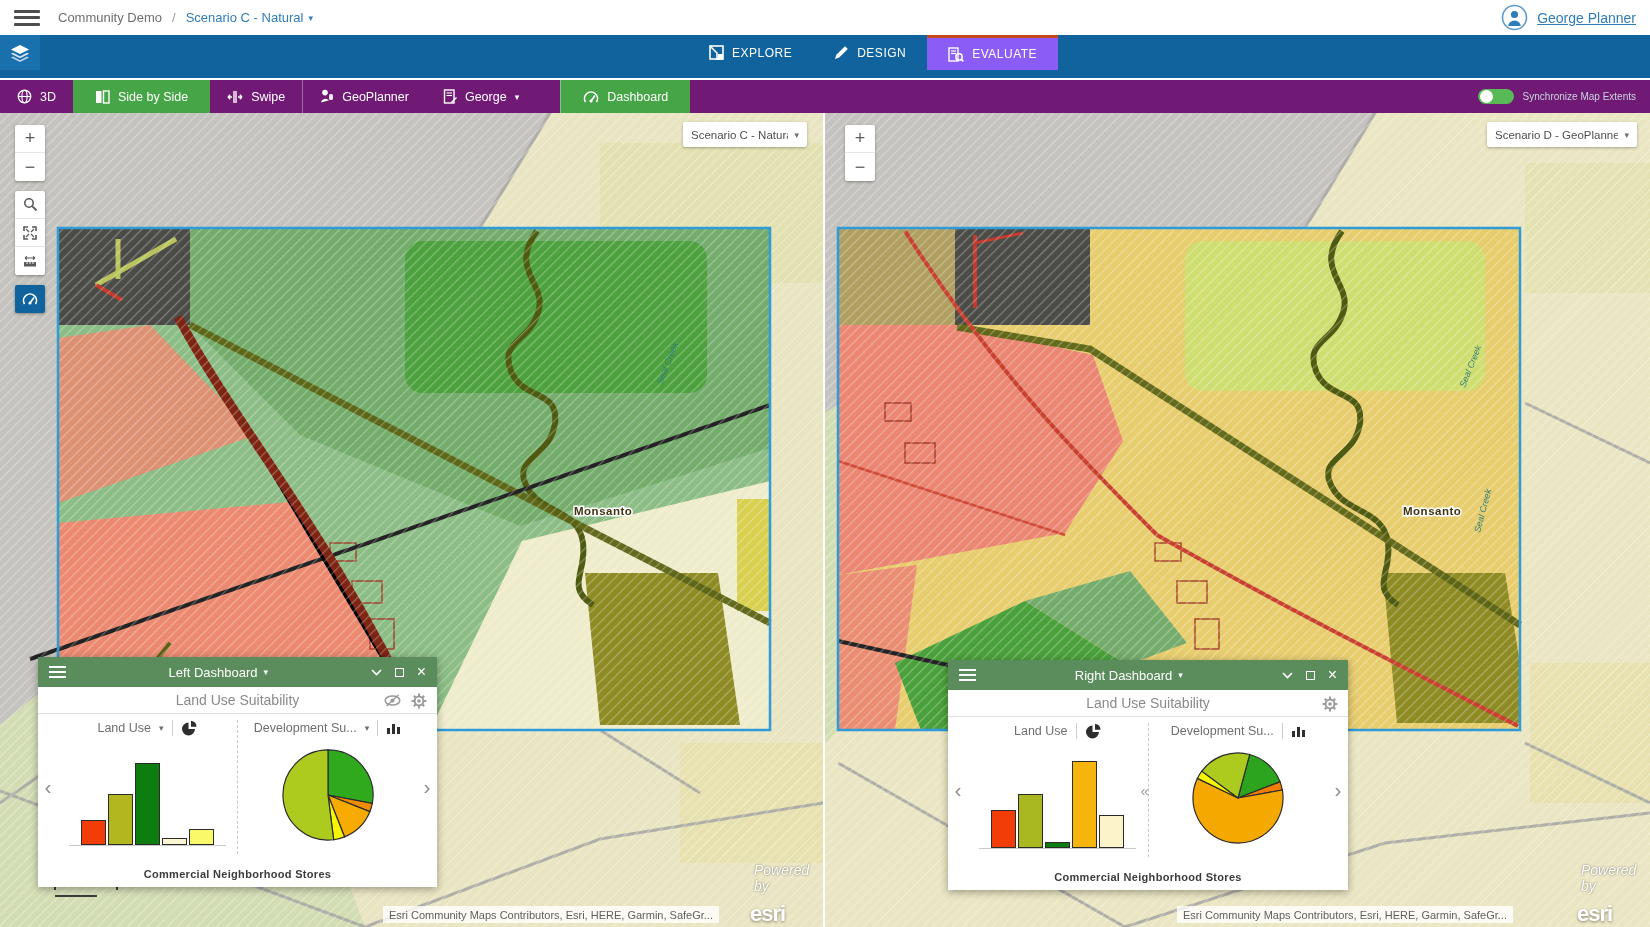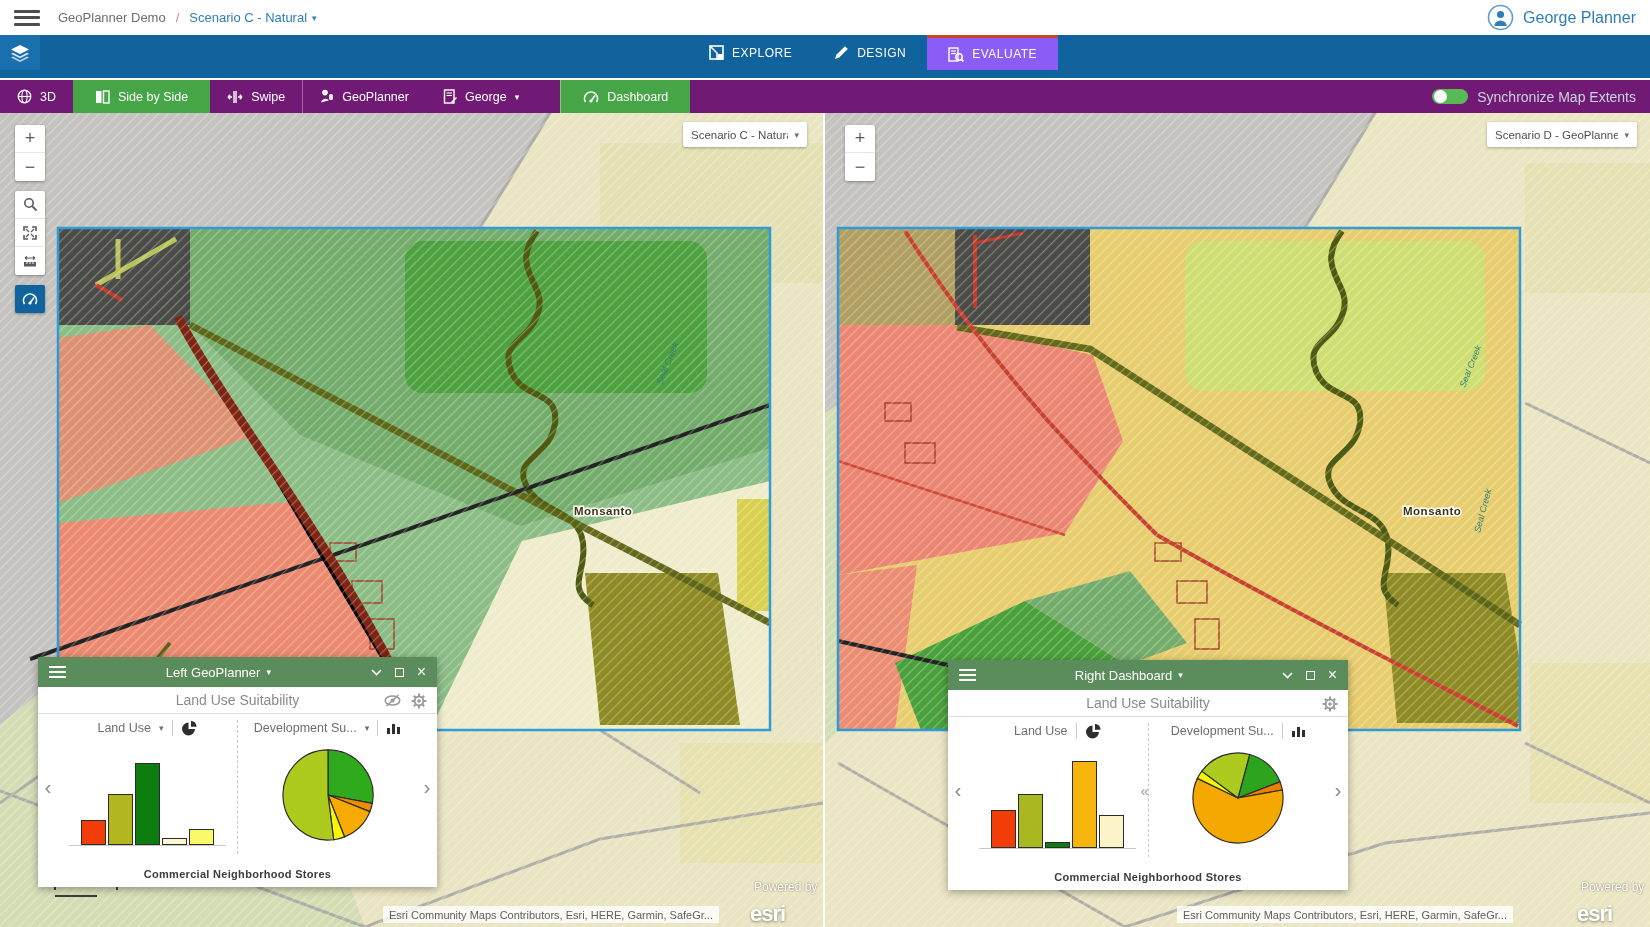--- a/index.html
+++ b/index.html
@@ -8,38 +8,38 @@
 
   
   .topbar { position:absolute; top:0; left:0; width:100%; height:35px; background:#fff; display:flex; align-items:center; padding:0 14px; z-index:10;}
   .hamburger { width:26px; height:16px; display:flex; flex-direction:column; justify-content:space-between; cursor:pointer; margin-right:18px;}
   .hamburger span { height:3px; background:#4d4d4d; border-radius:1px; }
   .breadcrumb { display:flex; align-items:center; gap:10px; font-size:13px; }
   .bc-app { color:#6e6e6e; }
   .bc-sep { color:#9a9a9a; }
   .bc-scenario { color:#2f7db8; display:flex; align-items:center; gap:5px; cursor:pointer; }
   .caret { font-size:9px; }
-  .user { margin-left:auto; display:flex; align-items:center; gap:9px; color:#2f7db8; font-size:16px; cursor:pointer; }
+  .user { margin-left:auto; display:flex; align-items:center; gap:9px; color:#2f7db8; font-size:14px; cursor:pointer;text-decoration:underline; }
 
   
   .nav2 { position:absolute; top:35px; left:0; width:100%; height:43px; background:#11639d; z-index:10;}
   .layers-tile { position:absolute; left:0; top:0; width:40px; height:35px; background:#1a70ad; display:flex; align-items:center; justify-content:center; cursor:pointer;}
   .tabs { position:absolute; left:688px; top:0; height:35px; display:flex; }
   .tab { display:flex; align-items:center; gap:8px; padding:0 21px; color:#fff; font-size:12px; letter-spacing:.5px; cursor:pointer; }
   .tab.active { background:#8b5cf6; border-top:3px solid #c8491d; }
 
   
   .nav3 { position:absolute; top:80px; left:0; width:100%; height:33px; background:#701a75; display:flex; align-items:stretch; z-index:10;}
   .tb { display:flex; align-items:center; gap:8px; padding:0 17px; color:#fff; font-size:12.5px; cursor:pointer; border:none; background:transparent; font-family:inherit;}
   .tb.green { background:#46a546; padding:12px 22px; }
   .tb.sep { border-left:1px solid rgba(255,255,255,.35); }
   .sync { margin-left:auto; display:flex; align-items:center; gap:9px; padding-right:14px; }
   .toggle { width:36px; height:15px; border-radius:8px; background:#58b957; position:relative; cursor:pointer; }
   .toggle .knob { position:absolute; left:2px; top:1px; width:13px; height:13px; border-radius:50%; background:#fff; }
-  .sync-label { color:#c9d4dd; font-size:14px; }
+  .sync-label { color:#c9d4dd; font-size:10px; }
 
   
   .map { position:absolute; top:103px; height:824px; overflow:hidden; background:#e9e4c1; }
   .map.leftmap { left:0; width:823px; }
   .map.rightmap { left:825px; width:825px; }
   .mapsvg { position:absolute; inset:0; width:100%; height:100%; }
   .maplabel { font-size:11.5px; font-weight:bold; fill:#3f3410; letter-spacing:.5px; stroke:#ffffff; stroke-width:3px; paint-order:stroke; }
   .creeklabel { font-size:9px; fill:#2e7d72; font-style:italic; }
 
   
@@ -47,21 +47,21 @@
   .ctrl { height:28px; display:flex; align-items:center; justify-content:center; color:#5a5a5a; font-size:18px; cursor:pointer; border-bottom:1px solid #e6e6e6; }
   .ctrl:last-child { border-bottom:none; }
   .ctrl-tile { position:absolute; width:30px; height:28px; background:#11639d; display:flex; align-items:center; justify-content:center; border-radius:2px; cursor:pointer; z-index:5; box-shadow:0 1px 3px rgba(0,0,0,.35);}
   .scenario { position:absolute; top:19px; height:25px; background:#fff; box-shadow:0 1px 3px rgba(0,0,0,.3); display:flex; align-items:center; padding:0 8px; font-size:11.5px; color:#4f4f4f; gap:6px; cursor:pointer; z-index:5; border-radius:2px;}
   .scenario .lbl { flex:1; white-space:nowrap; overflow:hidden; }
   .scenario .caret { color:#6e6e6e; }
 
   
   .attr { position:absolute; bottom:4px; height:17px; background:rgba(255,255,255,.8); color:#5f5f5f; font-size:11px; display:flex; align-items:center; padding:0 6px; white-space:nowrap; z-index:4;}
   .esri { position:absolute; bottom:2px; color:#fff; font-weight:bold; font-size:22px; line-height:1; letter-spacing:-1px; text-shadow:0 1px 3px rgba(0,0,0,.45); z-index:4;}
-  .poweredby { position:absolute; font-size:12px; color:#fff; text-shadow:0 0 2px rgba(0,0,0,.55); z-index:4;}
+  .poweredby { position:absolute; font-size:14px; color:#fff; text-shadow:0 0 2px rgba(0,0,0,.55); z-index:4;font-style:italic;}
 
   
   .dash { position:absolute; width:399px; background:#fff; box-shadow:0 2px 8px rgba(0,0,0,.35); z-index:6; }
   .dash-head { height:30px; background:#5b8c5b; display:flex; align-items:center; color:#fff; }
   .dash-ham { width:17px; height:12px; margin-left:11px; display:flex; flex-direction:column; justify-content:space-between; cursor:pointer;}
   .dash-ham span { height:2px; background:#fff; }
   .dash-title { flex:1; text-align:center; font-size:13px; display:flex; justify-content:center; align-items:center; gap:6px; cursor:pointer;}
   .dash-winicons { display:flex; gap:13px; margin-right:11px; align-items:center; }
   .winicon { cursor:pointer; display:flex; align-items:center; }
   .win-square { width:9px; height:9px; border:1.5px solid #fff; }
@@ -87,21 +87,21 @@
 
 <div class="app">
 
   <header class="topbar">
     <div class="hamburger">
         <span></span>
         <span></span>
         <span></span>
       </div>
     <nav class="breadcrumb">
-      <span class="bc-app">GeoPlanner Demo</span>
+      <span class="bc-app">Community Demo</span>
       <span class="bc-sep">/</span>
       <span class="bc-scenario">
         <span>Scenario C - Natural</span>
         <span class="caret">▾</span>
       </span>
     </nav>
     <div class="user">
       <svg width="27" height="27" viewBox="-13.5 -13.5 27 27">
         <circle r="12" fill="#fff" stroke="#5b9bd0" stroke-width="1.6"></circle>
         <circle cy="-3" r="3.6" fill="#2f7db8"></circle>
@@ -308,21 +308,21 @@
     <span class="esri" style="left:750px;">esri</span>
 
     <div class="dash" style="left:38px; top:554px;">
       <div class="dash-head">
         <div class="dash-ham">
             <span></span>
             <span></span>
             <span></span>
           </div>
         <div class="dash-title">
-          <span>Left GeoPlanner</span>
+          <span>Left Dashboard</span>
           <span class="caret">▾</span>
         </div>
         <div class="dash-winicons">
           <span class="winicon">
             <svg width="11" height="7" viewBox="0 0 11 7">
                 <path d="M1,1 L5.5,5.5 L10,1" fill="none" stroke="#fff" stroke-width="1.6"></path>
               </svg>
           </span>
           <span class="winicon">
               <span class="win-square"></span>

